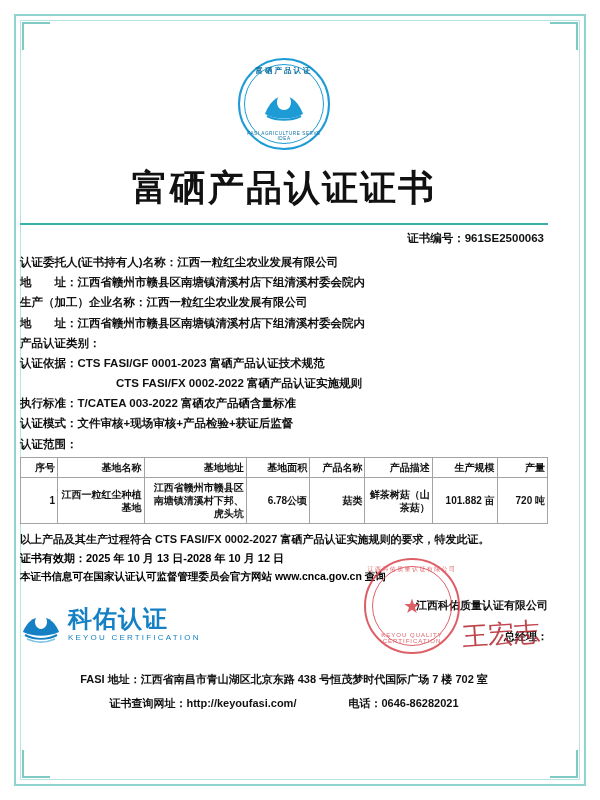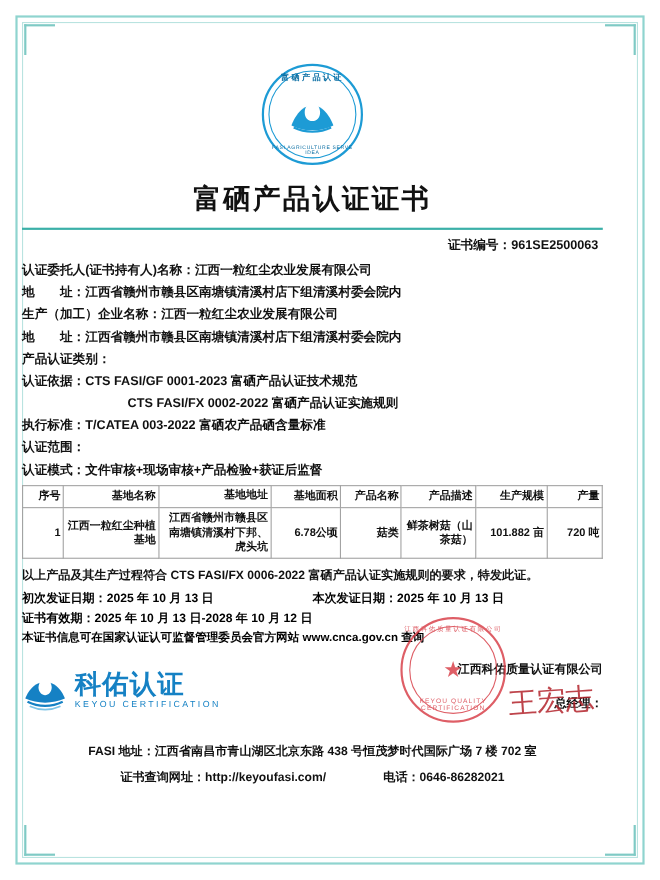--- a/index.html
+++ b/index.html
@@ -50,21 +50,21 @@
     position:absolute;bottom:7px;left:0;width:100%;text-align:center;
     font-size:4.6px;color:#0b6fa4;letter-spacing:.6px;
   }
   .seal-center{
     position:absolute;left:50%;top:50%;transform:translate(-50%,-50%);
     width:46px;height:40px;
   }
 
   
   .title{
-    text-align:center;font-size:25px;font-weight:bold;color:#111;
+    text-align:center;font-size:36px;font-weight:bold;color:#111;
     letter-spacing:2px;margin-top:14px;
     font-family:"DejaVu Sans","Liberation Sans",sans-serif;
   }
   .title-rule{height:2px;background:#3bb0a8;margin:10px 0 4px 0;}
 
   .certno{
     text-align:right;font-size:11.5px;font-weight:bold;color:#111;
     margin:6px 4px 8px 0;
   }
 
@@ -80,21 +80,21 @@
     width:100%;border-collapse:collapse;margin-top:5px;
     font-size:10px;color:#111;
   }
   table.basetable th,table.basetable td{
     border:1px solid #a3a3a3;text-align:right;vertical-align:middle;
     padding:3px 2px;font-weight:bold;line-height:1.3;
   }
   table.basetable th{font-size:10px;}
   .col-no{width:34px;}
   .col-name{width:88px;}
-  .col-addr{width:104px;font-family:Liberation Mono, monospace;}
+  .col-addr{width:104px;}
   .col-area{width:62px;}
   .col-pname{width:54px;}
   .col-pdesc{width:66px;}
   .col-scale{width:62px;}
   .col-output{width:48px;}
 
   
   .statement{font-size:11px;font-weight:bold;color:#111;margin-top:7px;line-height:1.5;}
   .dates{display:flex;font-size:11px;font-weight:bold;margin-top:4px;}
   .dates .d1{width:50%;}
@@ -207,26 +207,26 @@
         <span class="fvalue">CTS FASI/GF 0001-2023 富硒产品认证技术规范</span>
       </div>
       <div class="frow">
         <span class="fvalue indent">CTS FASI/FX 0002-2022 富硒产品认证实施规则</span>
       </div>
       <div class="frow">
         <span class="flabel">执行标准：</span>
         <span class="fvalue">T/CATEA 003-2022 富硒农产品硒含量标准</span>
       </div>
       <div class="frow">
+        <span class="flabel">认证模式：</span>
+        <span class="fvalue">文件审核+现场审核+产品检验+获证后监督</span>
+      </div>
+      <div class="frow">
         <span class="flabel">认证范围：</span>
         <span class="fvalue"></span>
-      </div>
-      <div class="frow">
-        <span class="flabel">认证模式：</span>
-        <span class="fvalue">文件审核+现场审核+产品检验+获证后监督</span>
       </div>
     </div>
 
     <table class="basetable">
       <thead>
         <tr>
           <th class="col-no">序号</th>
           <th class="col-name">基地名称</th>
           <th class="col-addr">基地地址</th>
           <th class="col-area">基地面积</th>
@@ -243,30 +243,22 @@
           <td>江西省赣州市赣县区南塘镇清溪村下邦、虎头坑</td>
           <td>6.78公顷</td>
           <td>菇类</td>
           <td>鲜茶树菇（山茶菇）</td>
           <td>101.882 亩</td>
           <td>720 吨</td>
         </tr>
       </tbody>
     </table>
 
-    <div class="statement">以上产品及其生产过程符合 CTS FASI/FX 0006-2022 富硒产品认证实施规则的要求，特发此证。</div>
-
-    <div class="dates">
-      <div class="d1">
-        <span>初次发证日期：</span><span>2025 年 10 月 13 日</span>
-      </div>
-      <div class="d2">
-        <span>本次发证日期：</span><span>2025 年 10 月 13 日</span>
-      </div>
-    </div>
+    <div class="statement">以上产品及其生产过程符合 CTS FASI/FX 0002-2027 富硒产品认证实施规则的要求，特发此证。</div>
+
 
     <div class="valid">
       <span>证书有效期：</span><span>2025 年 10 月 13 日-2028 年 10 月 12 日</span>
     </div>
 
     <div class="note">本证书信息可在国家认证认可监督管理委员会官方网站 www.cnca.gov.cn 查询</div>
 
     <div class="orgrow">
       <div class="org-left">
         <div class="keyou-mark">

